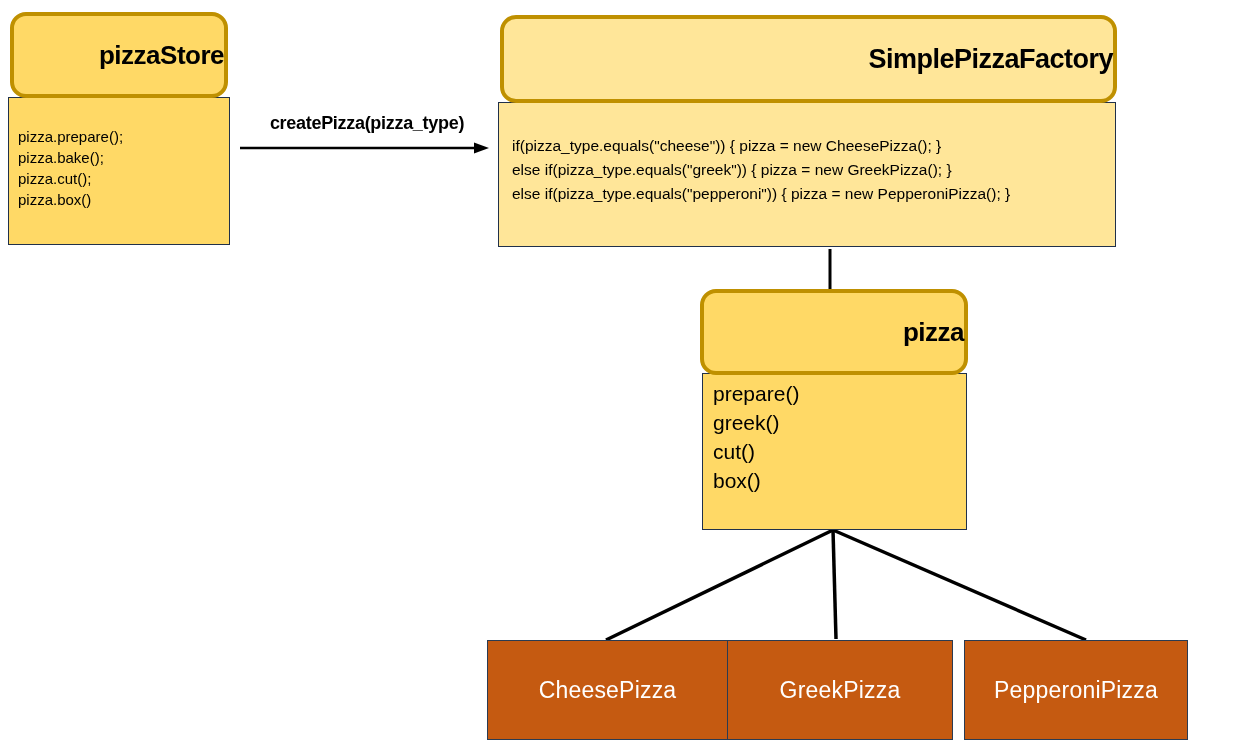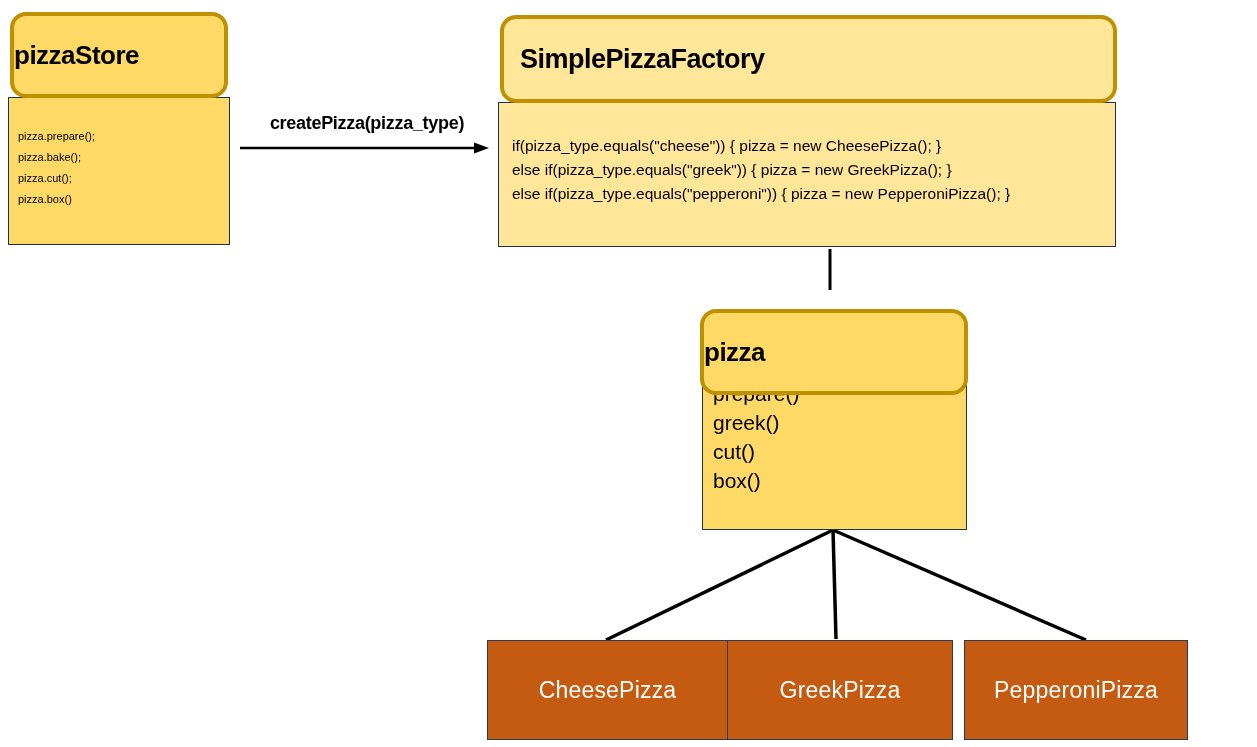--- a/index.html
+++ b/index.html
@@ -5,32 +5,32 @@
   html,body{margin:0;padding:0;background:#fff;}
   #canvas{
     position:relative;width:1257px;height:747px;background:#fff;overflow:hidden;
     font-family:"Liberation Sans",sans-serif;color:#000;
   }
   .abs{position:absolute;}
   
   .hdr{
     position:absolute;z-index:3;box-sizing:border-box;
     border:4px solid var(--gold-border);border-radius:16px;
-    display:flex;align-items:center;justify-content:flex-start;
+    display:flex;align-items:center;justify-content:flex-end;
     font-weight:bold;letter-spacing:-0.5px;
   }
   
   .bodybox{
     position:absolute;z-index:2;box-sizing:border-box;
     border:1.5px solid var(--body-border);
   }
   .hdr.gold,.bodybox.gold{background:var(--gold-fill);}
   .hdr.lite,.bodybox.lite{background:var(--lite-fill);}
   .codeline{white-space:pre;}
-  .store-text{padding:28px 0 11px 9px;font-size:11px;line-height:21px;}
+  .store-text{padding:28px 0 11px 9px;font-size:15px;line-height:21px;}
   .factory-text{padding:31px 0 0 13px;font-size:15.5px;line-height:24px;}
   .pizza-text{padding:5px 16px 0 10px;font-size:21px;line-height:29px;}
   .arrow-label{
     position:absolute;left:243px;top:113px;width:248px;z-index:2;
     font-weight:bold;font-size:18px;text-align:center;letter-spacing:-0.3px;
   }
   .subclass{
     position:absolute;top:640px;height:100px;z-index:2;box-sizing:border-box;
     background:var(--orange-fill);border:1.5px solid var(--orange-border);
     display:flex;align-items:center;justify-content:center;
@@ -77,21 +77,21 @@
   <div class="hdr lite" style="left:500px;top:15px;width:617px;height:88px;font-size:27px;padding-left:16px;">
     <span>SimplePizzaFactory</span>
   </div>
 
   <div class="bodybox gold pizza-text abs" style="left:702px;top:373px;width:265px;height:157px;">
     <div class="codeline">prepare()</div>
     <div class="codeline">greek()</div>
     <div class="codeline">cut()</div>
     <div class="codeline">box()</div>
   </div>
-  <div class="hdr gold" style="left:700px;top:289px;width:268px;height:86px;font-size:26px;margin-top:20px;">
+  <div class="hdr gold" style="left:700px;top:289px;width:268px;height:86px;font-size:26px;">
     <span>pizza</span>
   </div>
 
   <div class="subclass" style="left:487px;width:241px;">
     <span>CheesePizza</span>
   </div>
   <div class="subclass" style="left:727px;width:226px;">
     <span>GreekPizza</span>
   </div>
   <div class="subclass" style="left:964px;width:224px;">

